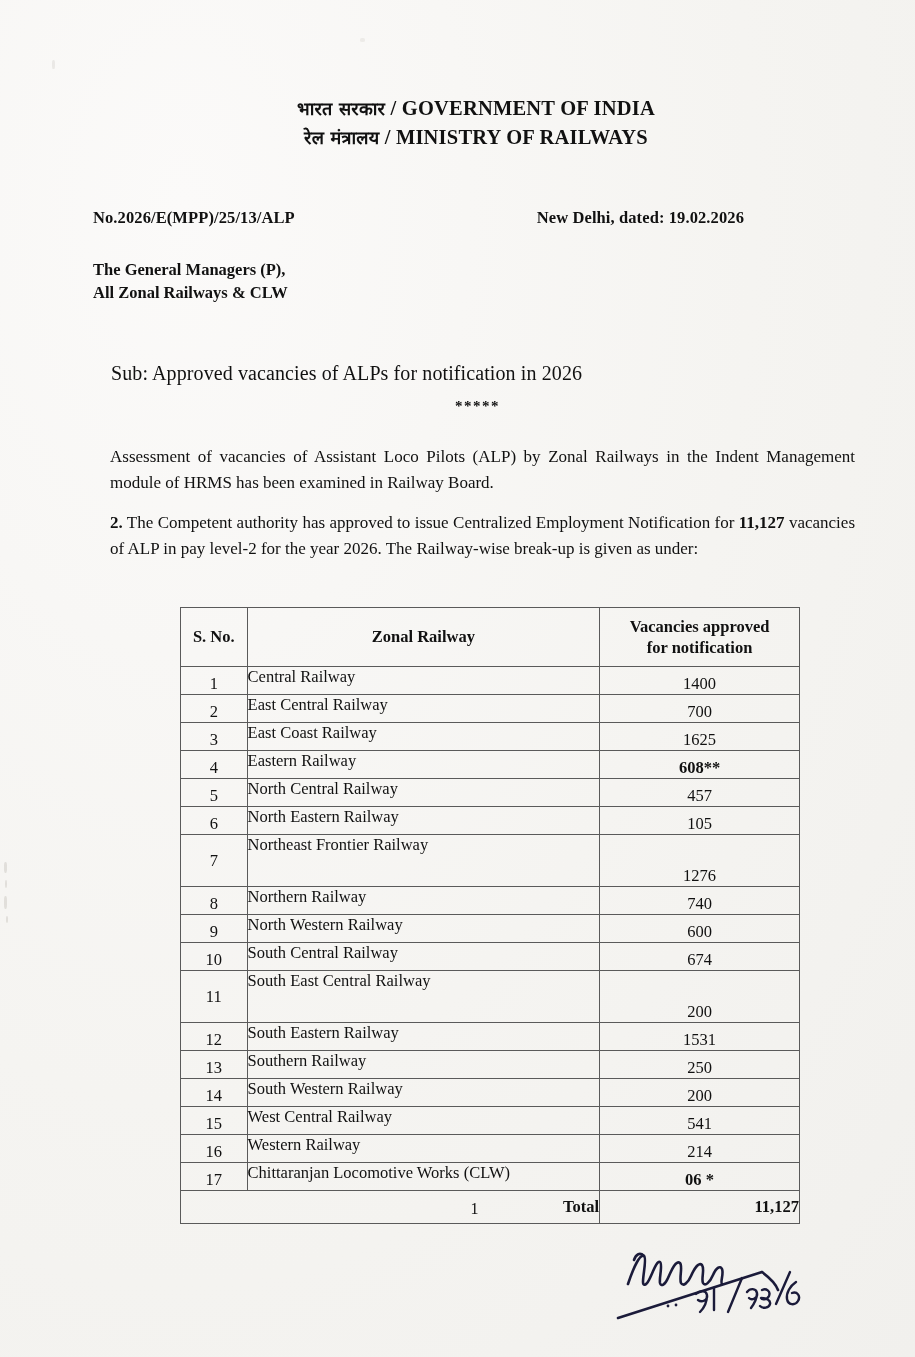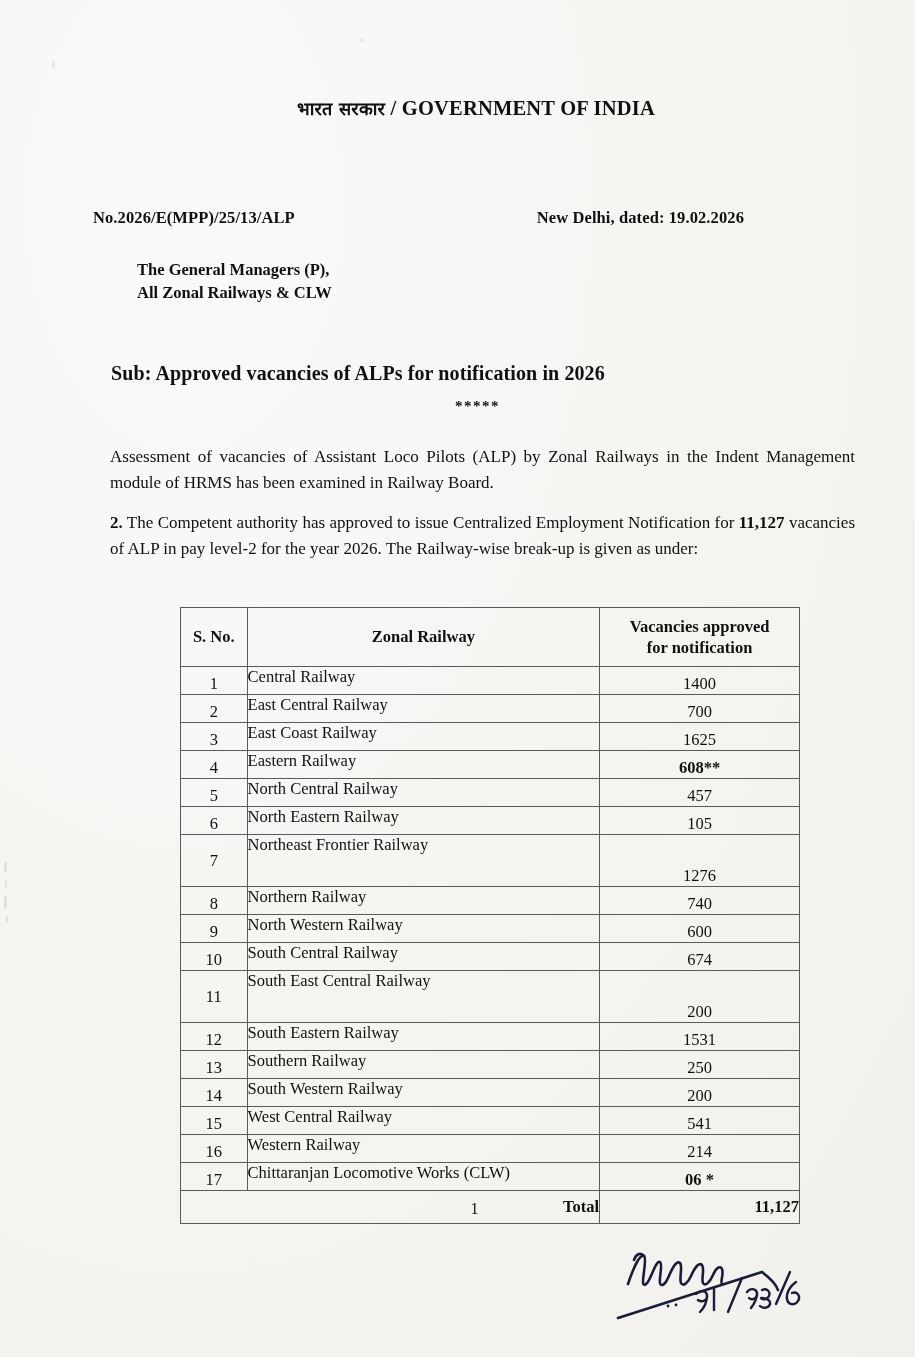--- a/index.html
+++ b/index.html
@@ -69,30 +69,29 @@
   .refline .ref  { letter-spacing: .1px; }
   .refline .date { margin-right: 78px; letter-spacing: .1px; }
 
   .addressee {
     position: absolute;
     top: 258px;
     left: 93px;
     font-size: 16.5px;
     font-weight: bold;
     line-height: 1.42;
-    margin-left: 44px;
   }
 
   .subject {
     position: absolute;
     top: 362px;
     left: 111px;
     right: 96px;
     font-size: 20px;
-    font-weight: bold;
+    font-weight: normal;
     letter-spacing: .1px;
   }
   .stars {
     position: absolute;
     top: 398px;
     left: 0; right: 0;
     text-align: center;
     font-size: 15px;
     font-weight: bold;
     letter-spacing: 1.5px;
@@ -191,20 +190,24 @@
   <div class="speck s2"></div>
   <div class="speck s3"></div>
   <div class="speck s4"></div>
   <div class="speck s5"></div>
   <div class="speck s6"></div>
 
   <div class="header">
     <div class="header-line">
       <span class="hi">भारत सरकार</span>
       <span>/ GOVERNMENT OF INDIA</span>
+    </div>
+    <div class="header-line">
+      <span class="hi">रेल मंत्रालय</span>
+      <span>/ MINISTRY OF RAILWAYS</span>
     </div>
   </div>
 
   <div class="refline">
     <span class="ref">No.2026/E(MPP)/25/13/ALP</span>
     <span class="date">New Delhi, dated: 19.02.2026</span>
   </div>
 
   <div class="addressee">
     <div>The General Managers (P),</div>

